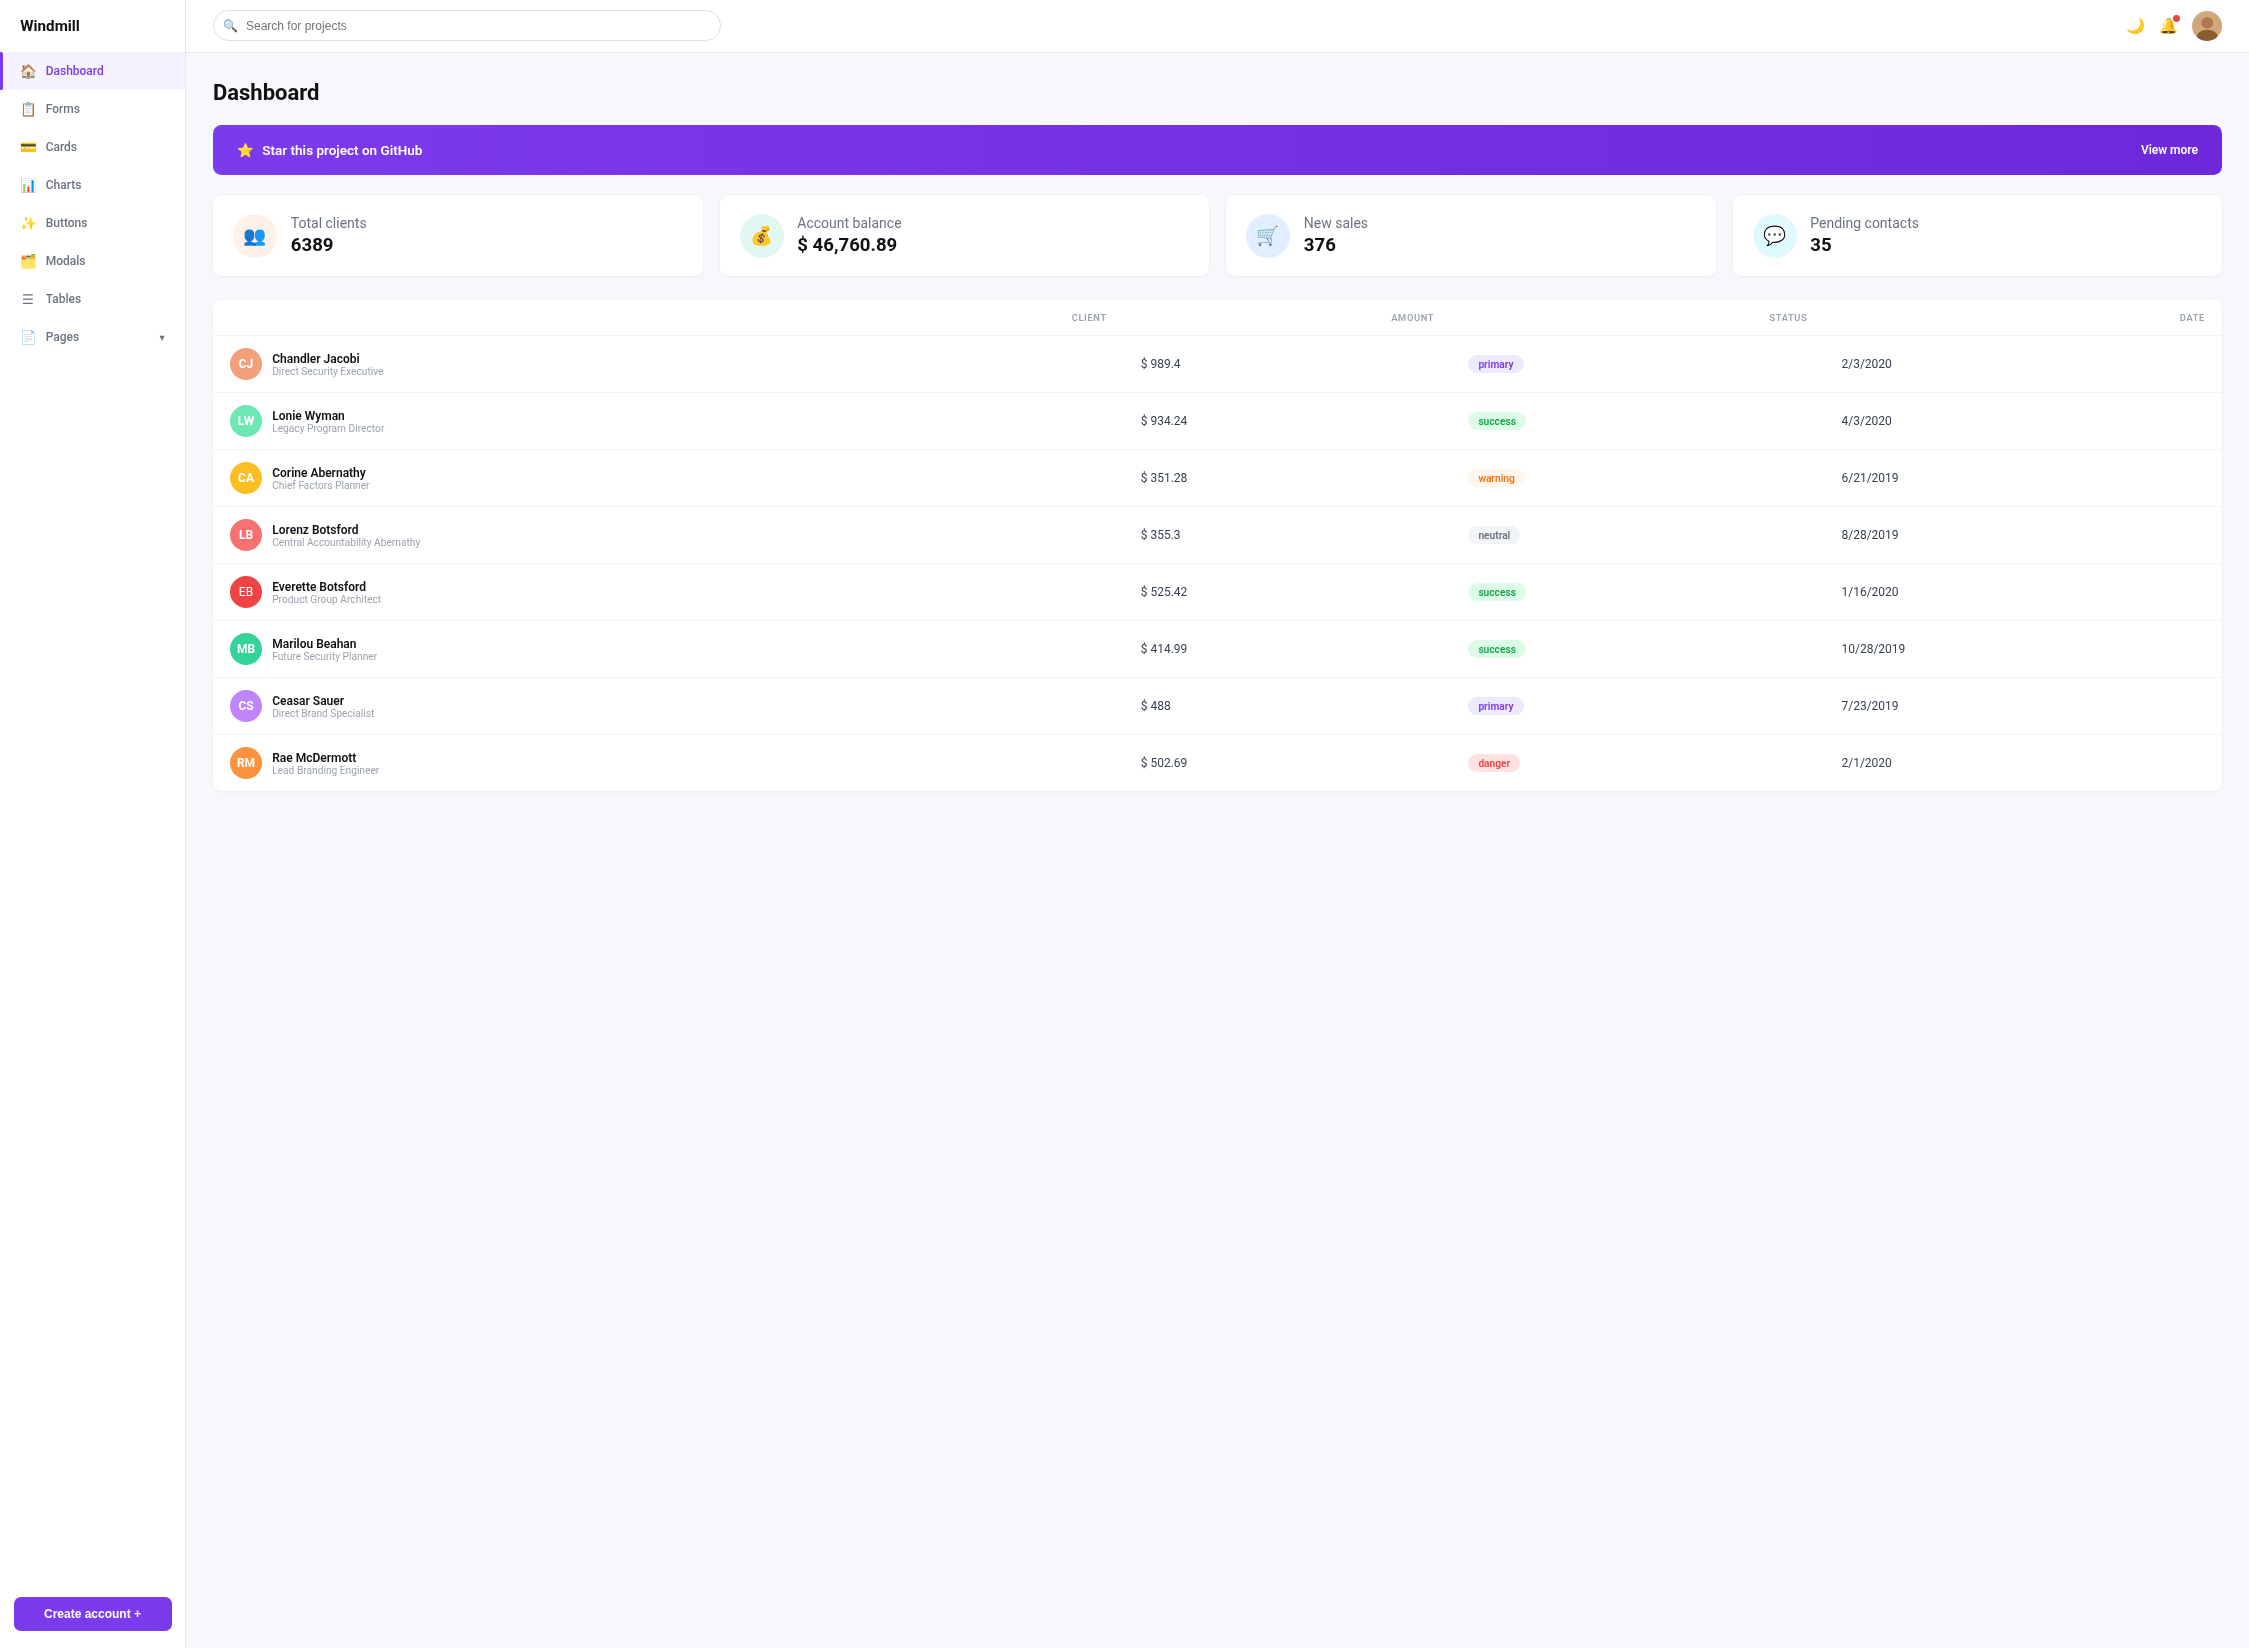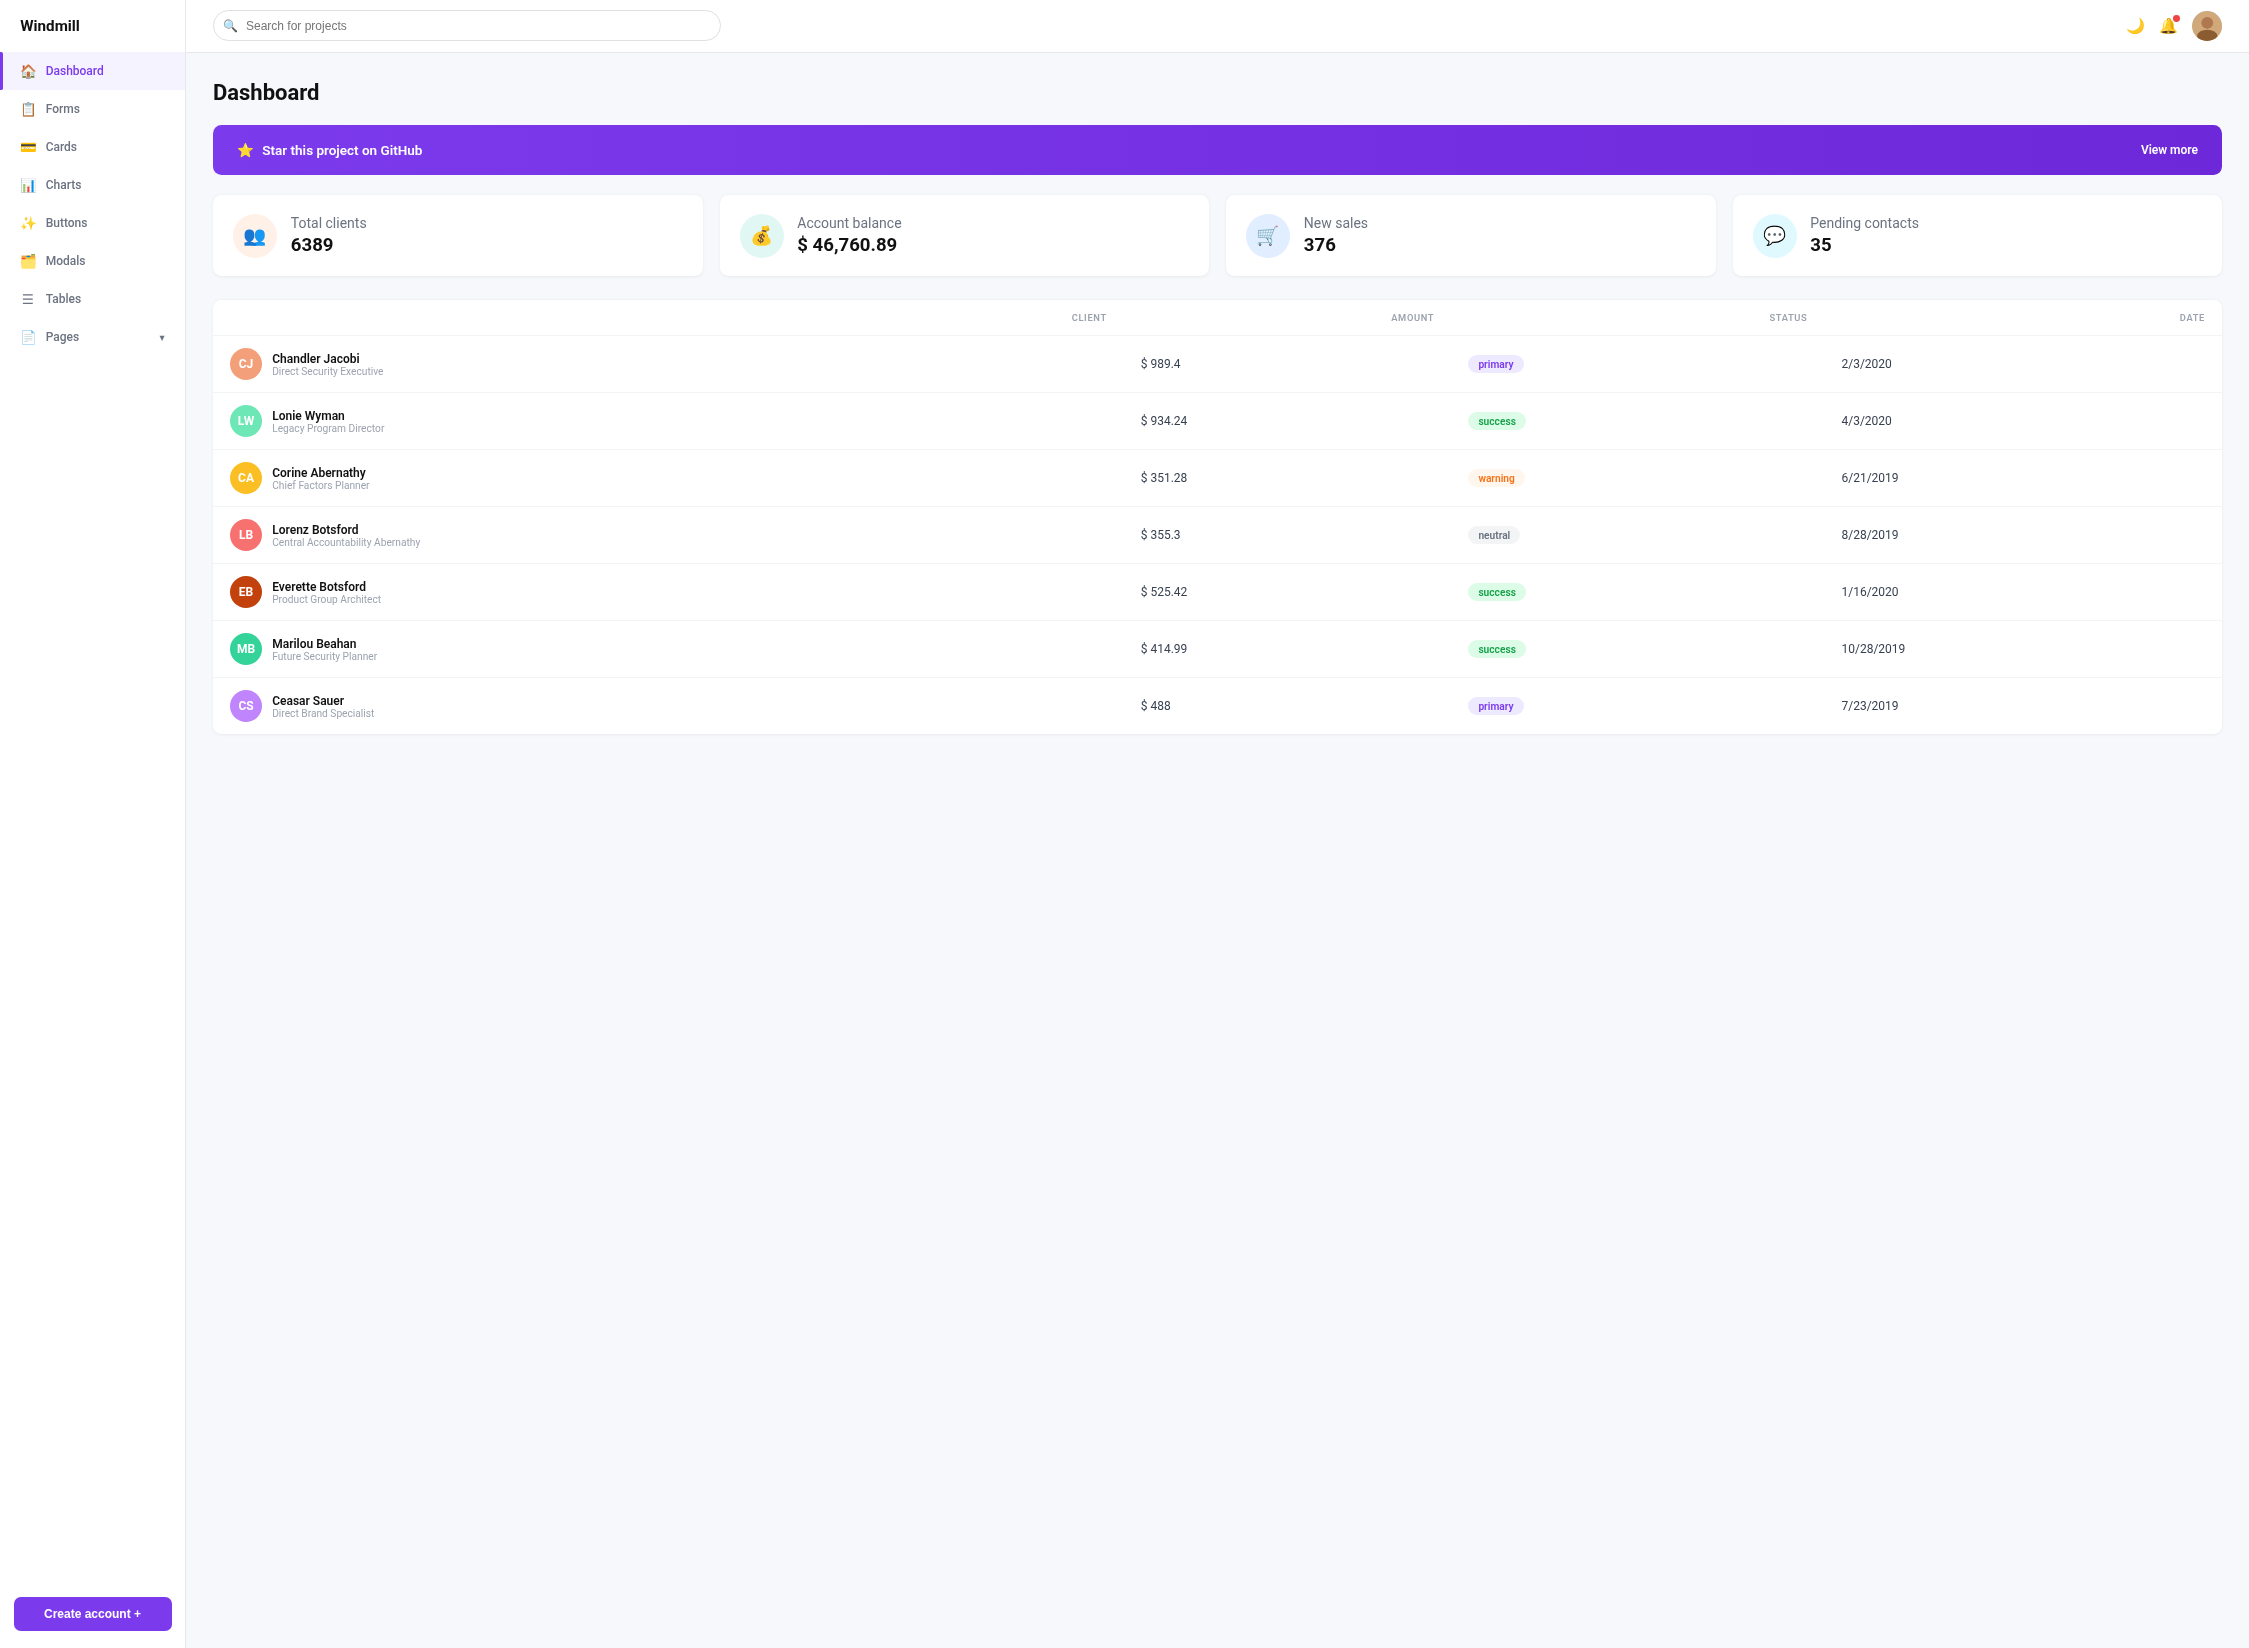--- a/index.html
+++ b/index.html
@@ -406,21 +406,21 @@
     </td>
     <td>$ 355.3</td>
     <td>
       <span class="badge badge-neutral">neutral</span>
     </td>
     <td>8/28/2019</td>
   </tr>
               <tr>
     <td>
       <div class="client-cell">
-        <div class="client-avatar" style="background:#c2410c; color:#fff; font-weight:700;">EB</div>
+        <div class="client-avatar" style="background:#ef4444; color:#fff; font-weight:400;">EB</div>
         <div>
           <div class="client-name">Everette Botsford</div>
           <div class="client-role">Product Group Architect</div>
         </div>
       </div>
     </td>
     <td>$ 525.42</td>
     <td>
       <span class="badge badge-success">success</span>
     </td>
@@ -451,19 +451,35 @@
           <div class="client-role">Direct Brand Specialist</div>
         </div>
       </div>
     </td>
     <td>$ 488</td>
     <td>
       <span class="badge badge-primary">primary</span>
     </td>
     <td>7/23/2019</td>
   </tr>
+              <tr>
+    <td>
+      <div class="client-cell">
+        <div class="client-avatar" style="background:#fb923c; color:#fff; font-weight:700;">RM</div>
+        <div>
+          <div class="client-name">Rae McDermott</div>
+          <div class="client-role">Lead Branding Engineer</div>
+        </div>
+      </div>
+    </td>
+    <td>$ 502.69</td>
+    <td>
+      <span class="badge badge-danger">danger</span>
+    </td>
+    <td>2/1/2020</td>
+  </tr>
             </tbody>
         </table>
       </div>
     </div>
   </div>
 </div>
 
 
 </body></html>

